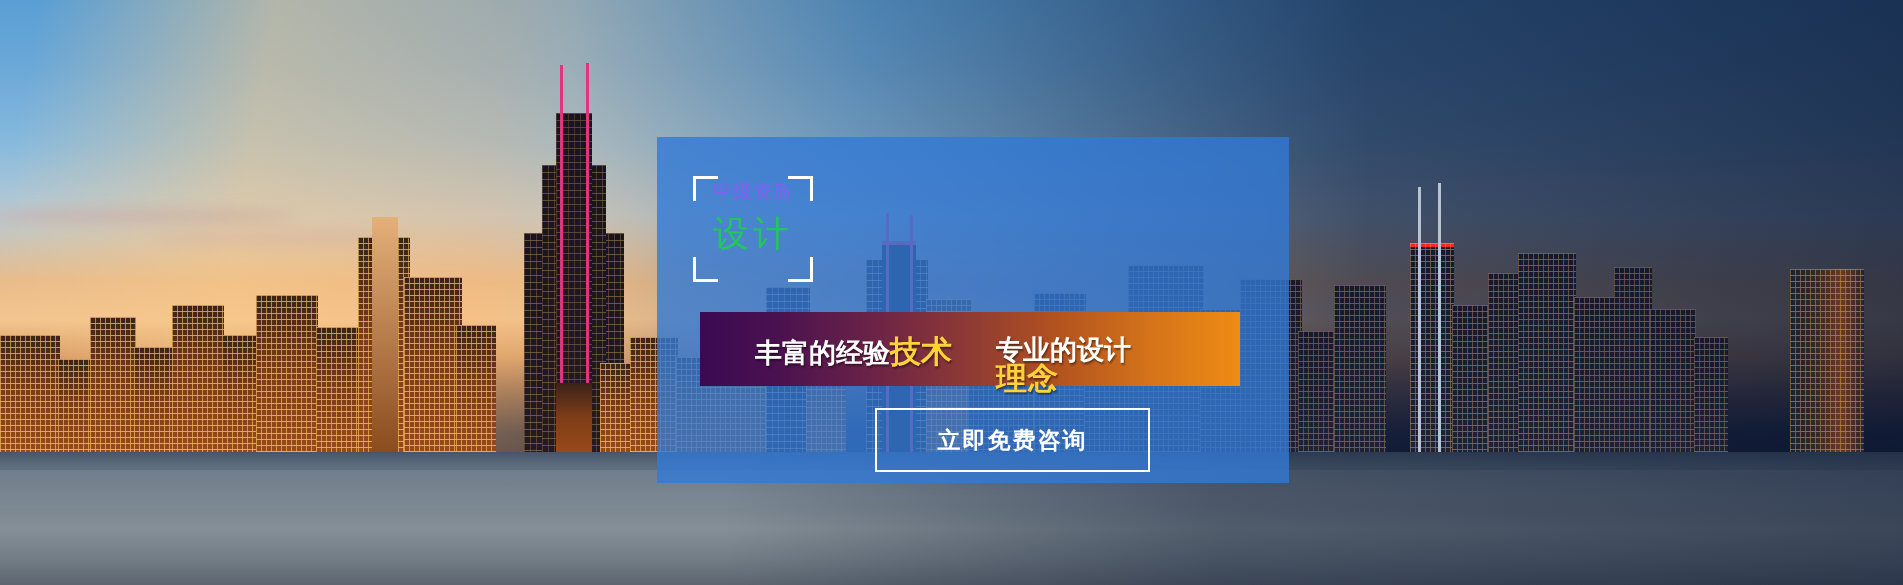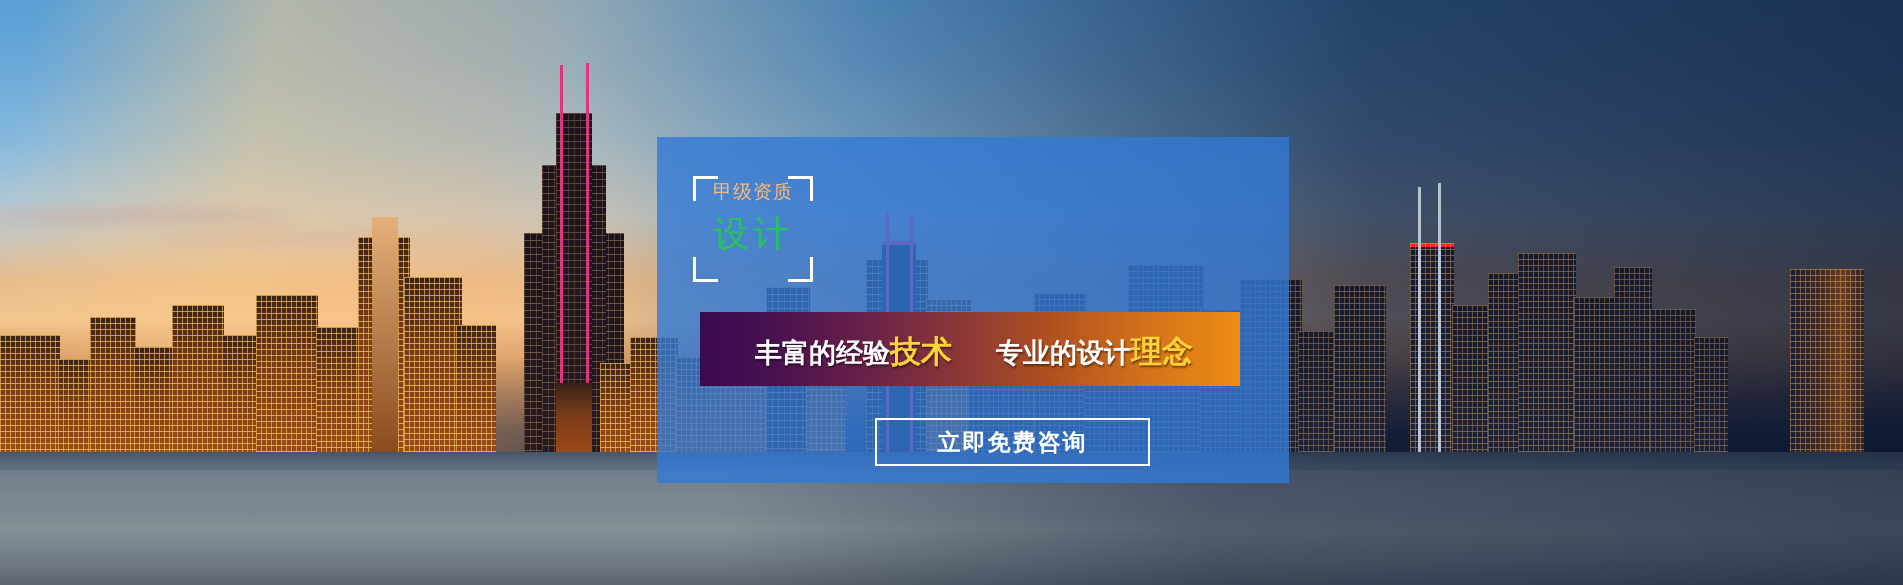--- a/index.html
+++ b/index.html
@@ -105,21 +105,21 @@
   .badge{
     position:absolute;left:693px;top:176px;width:120px;height:106px;
   }
   .badge .corner{position:absolute;width:22px;height:22px;border:3px solid #ffffff;}
   .badge .c-tl{left:0;top:0;border-right:none;border-bottom:none;}
   .badge .c-tr{right:0;top:0;border-left:none;border-bottom:none;}
   .badge .c-bl{left:0;bottom:0;border-right:none;border-top:none;}
   .badge .c-br{right:0;bottom:0;border-left:none;border-top:none;}
   .badge-top{
     position:absolute;left:0;top:6px;width:120px;text-align:center;
-    color:#fdba74;font-size:19px;letter-spacing:1px;line-height:1;
+    color:#8b5cf6;font-size:19px;letter-spacing:1px;line-height:1;
     font-family:"DejaVu Sans","Liberation Sans",sans-serif;
   }
   .badge-main{
     position:absolute;left:0;top:40px;width:120px;text-align:center;
     color:#22c55e;font-size:36px;letter-spacing:4px;line-height:1;
     font-family:"DejaVu Sans","Liberation Sans",sans-serif;
   }
 
   
   .headline{
@@ -144,25 +144,25 @@
   .feat{
     display:flex;align-items:baseline;
     font-family:"DejaVu Sans","Liberation Sans",sans-serif;
     font-weight:bold;font-size:27px;line-height:1;
     text-shadow:1px 2px 2px rgba(0,0,0,.45);
     white-space:nowrap;
   }
   .feat .plain{color:#ffffff;}
   .feat .hl{color:#ffd23a;font-size:31px;}
   .feat-left{position:absolute;left:55px;top:24px;}
-  .feat-right{position:absolute;left:296px;top:24px;}
+  .feat-right{position:absolute;left:296px;top:24px;flex-direction:column;}
 
   
   .cta{
-    position:absolute;left:875px;top:418px;width:275px;height:48px;
+    position:absolute;left:875px;top:408px;width:275px;height:64px;
     border:2px solid #ffffff;background:transparent;
     color:#ffffff;
     font-family:"DejaVu Sans","Liberation Sans",sans-serif;
     font-weight:bold;font-size:23px;letter-spacing:2px;
     display:flex;align-items:center;justify-content:center;
     cursor:pointer;box-sizing:border-box;
   }
 </style>
 </head>
 <body>

